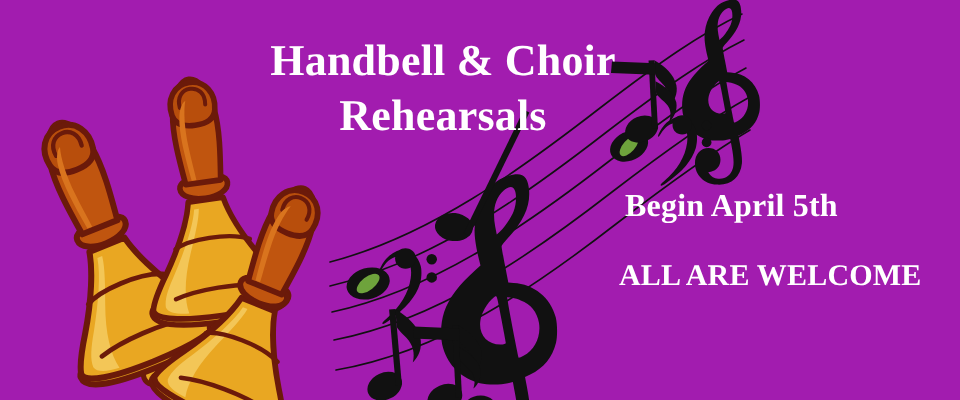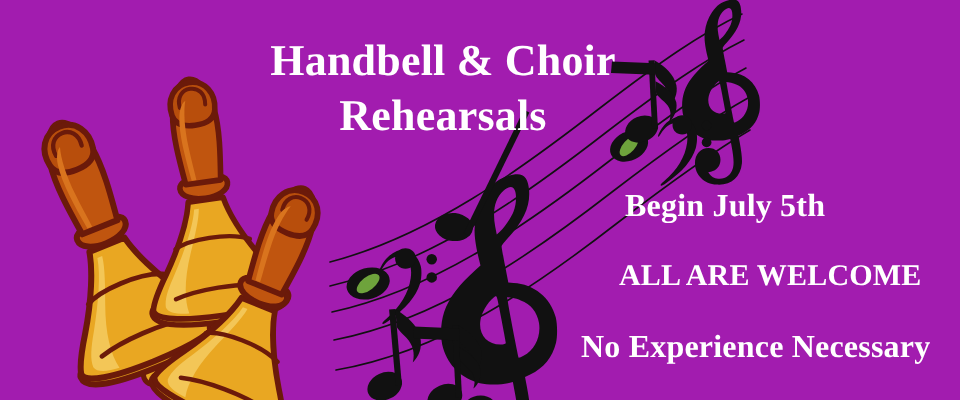--- a/index.html
+++ b/index.html
@@ -221,17 +221,16 @@
       <use href="#handbell"></use>
     </g>
     <g transform="translate(260,300) rotate(22) scale(0.82)">
       <use href="#handbell"></use>
     </g>
   </svg>
 
   <div class="txt" id="title-line1">Handbell &amp; Choir</div>
   <div class="txt" id="title-line2">Rehearsals</div>
 
-  <div class="txt" id="tag-begin">Begin July 5th</div>
+  <div class="txt" id="tag-begin">Begin April 5th</div>
   <div class="txt" id="tag-welcome">ALL ARE WELCOME</div>
-  <div class="txt" id="tag-noexp">No Experience Necessary</div>
 
 </div>
 
 </body></html>

